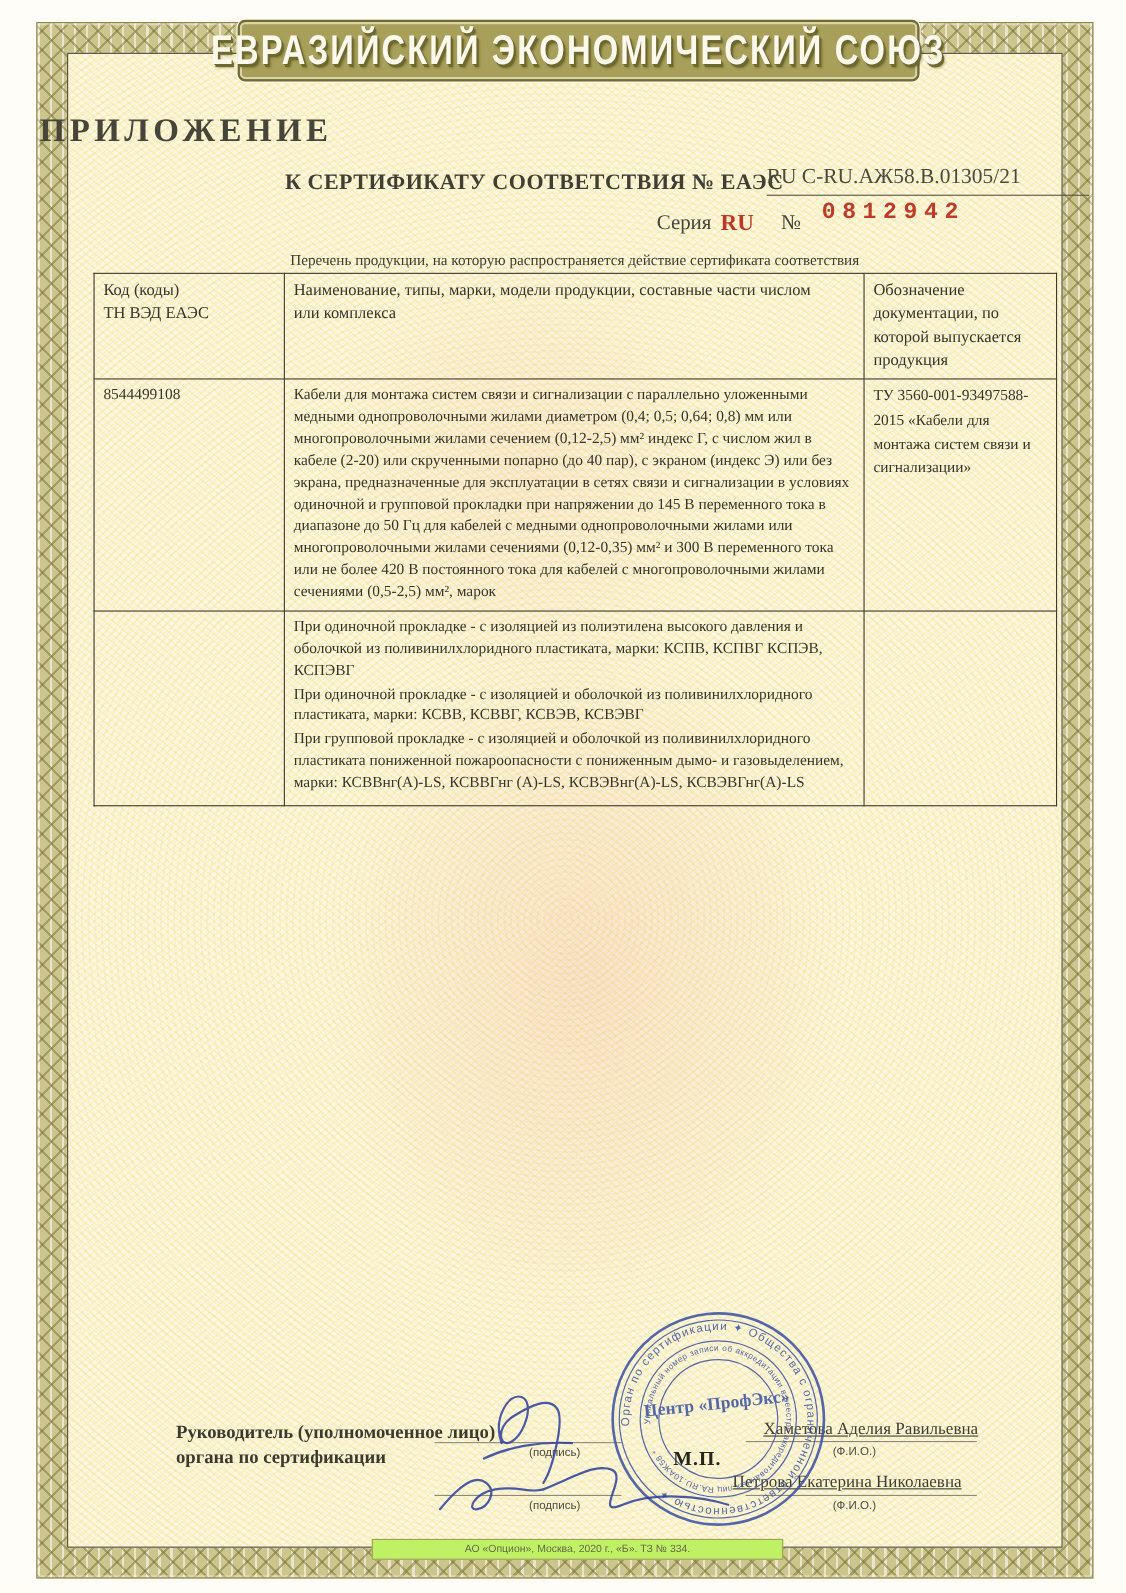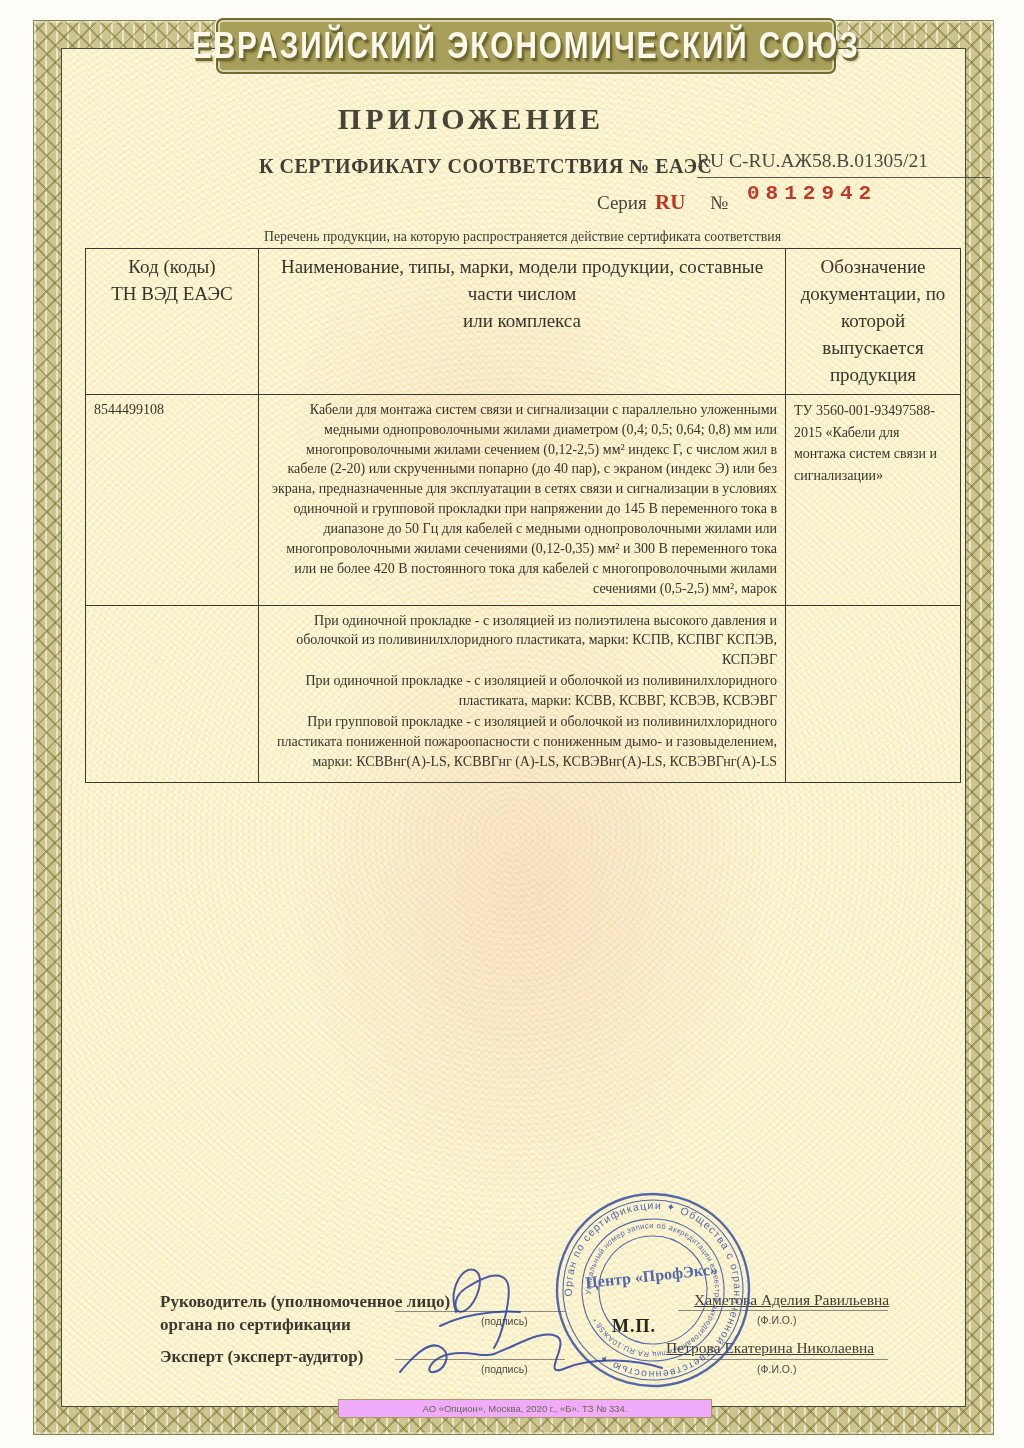--- a/index.html
+++ b/index.html
@@ -43,21 +43,21 @@
   }
   .banner-text{
     font-family:"Liberation Sans", sans-serif;
     font-weight:800;font-size:31px;letter-spacing:2px;
     color:#fbf8ec;white-space:nowrap;
     transform:scale(.96,1.22);
     text-shadow:1px 1px 0 #6e682f,2px 2px 0 #6e682f,3px 3px 2px rgba(60,55,10,.35);
   }
   
   .doc-title{
-    position:absolute;left:0;top:102px;width:906px;text-align:center;
+    position:absolute;left:0;top:102px;width:906px;
     font-weight:bold;font-size:30px;letter-spacing:4px;color:#45453a;
     padding-left:36px;box-sizing:border-box;
   }
   .subtitle{
     position:absolute;left:235px;top:155px;
     font-weight:bold;font-size:20px;letter-spacing:.5px;color:#3f3f36;white-space:nowrap;padding-left:24px;
   }
   .cert-number{
     position:absolute;left:697px;top:150px;width:293px;
     font-size:19.5px;color:#4a4a40;
@@ -82,25 +82,25 @@
     font-size:14px;line-height:1.42;color:#35352c;
   }
   table.product col.c1{width:173px;}
   table.product col.c2{width:527px;}
   table.product col.c3{width:175px;}
   table.product th, table.product td{
     border:1.6px solid #3a3a30;vertical-align:top;
     padding:5px 8px;background:transparent;
   }
   table.product th{
-    font-weight:normal;text-align:center;font-size:19px;
+    font-weight:normal;text-align:left;font-size:15px;
     white-space:pre-line;height:56px;
   }
   td.code-cell{height:190px;}
-  td.desc-cell p{margin:0 0 1px 0;text-align:right;}
+  td.desc-cell p{margin:0 0 1px 0;}
   td.row2{height:166px;}
   td.doc-cell{line-height:1.55;}
   
   .sig-label{position:absolute;font-weight:bold;font-size:17px;line-height:1.35;color:#3a3a30;}
   .sig-label.head{left:160px;top:1291px;width:300px;}
   .sig-label.expert{left:160px;top:1346px;width:320px;}
   .sig-line{position:absolute;border-bottom:1px solid #8a8a7e;height:0;}
   .line-sign1{left:395px;top:1311px;width:170px;}
   .line-sign2{left:395px;top:1359px;width:170px;}
   .line-fio1{left:678px;top:1310px;width:210px;}
@@ -116,21 +116,21 @@
   .fio-name{position:absolute;font-size:15.5px;color:#3e3e35;white-space:nowrap;text-decoration:underline;}
   .name1{left:694px;top:1291px;}
   .name2{left:666px;top:1339px;}
   .mp-mark{position:absolute;left:612px;top:1316px;font-weight:bold;font-size:18px;letter-spacing:1px;color:#26261f;}
   
   .stamp-svg{position:absolute;left:542px;top:1179px;width:222px;height:222px;transform:rotate(-6deg);opacity:.88;}
   .sig-strokes{position:absolute;left:370px;top:1240px;width:320px;height:160px;}
   
   .footer-strip{
     position:absolute;left:338px;top:1399px;width:372px;height:17px;
-    background:#f0abfc;border:1px solid #a49c60;
+    background:#bef264;border:1px solid #a49c60;
     display:flex;align-items:center;justify-content:center;
     font-family:"Liberation Sans", sans-serif;font-size:9.5px;color:#68684e;
     white-space:nowrap;
   }
 </style>
 </head>
 <body>
 
 <div class="ornate-band"></div>
 <div class="inner-field"></div>
@@ -181,21 +181,20 @@
         <p>При одиночной прокладке - с изоляцией и оболочкой из поливинилхлоридного пластиката, марки: КСВВ, КСВВГ, КСВЭВ, КСВЭВГ</p>
         <p>При групповой прокладке - с изоляцией и оболочкой из поливинилхлоридного пластиката пониженной пожароопасности с пониженным дымо- и газовыделением, марки:  КСВВнг(А)-LS, КСВВГнг (А)-LS, КСВЭВнг(А)-LS,  КСВЭВГнг(А)-LS</p>
       </td>
       <td class="row2"></td>
     </tr>
   </tbody>
 </table>
 
 <div class="sig-label head">Руководитель (уполномоченное лицо) органа по сертификации</div>
 <div class="sig-label expert">
-  <div>Эксперт (эксперт-аудитор)</div>
 </div>
 
 <div class="sig-line line-sign1"></div>
 <div class="sig-line line-sign2"></div>
 <div class="small-caption cap-sign1">(подпись)</div>
 <div class="small-caption cap-sign2">(подпись)</div>
 
 <div class="fio-name name1">Хаметова Аделия Равильевна</div>
 <div class="fio-name name2">Петрова Екатерина Николаевна</div>
 <div class="sig-line line-fio1"></div>

